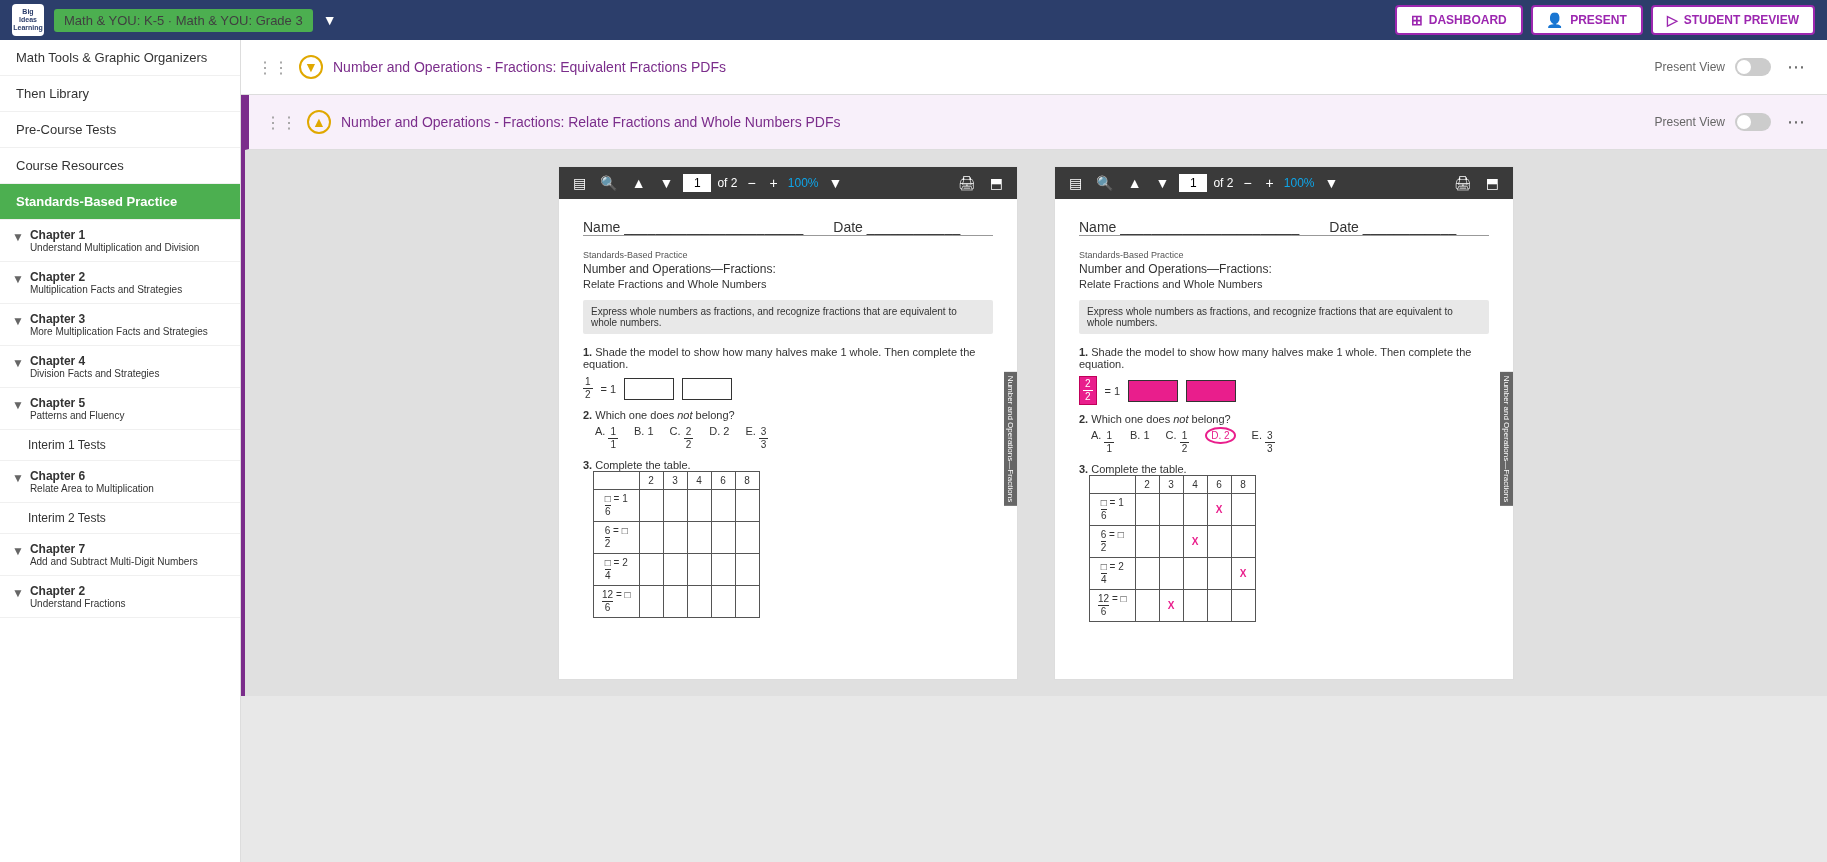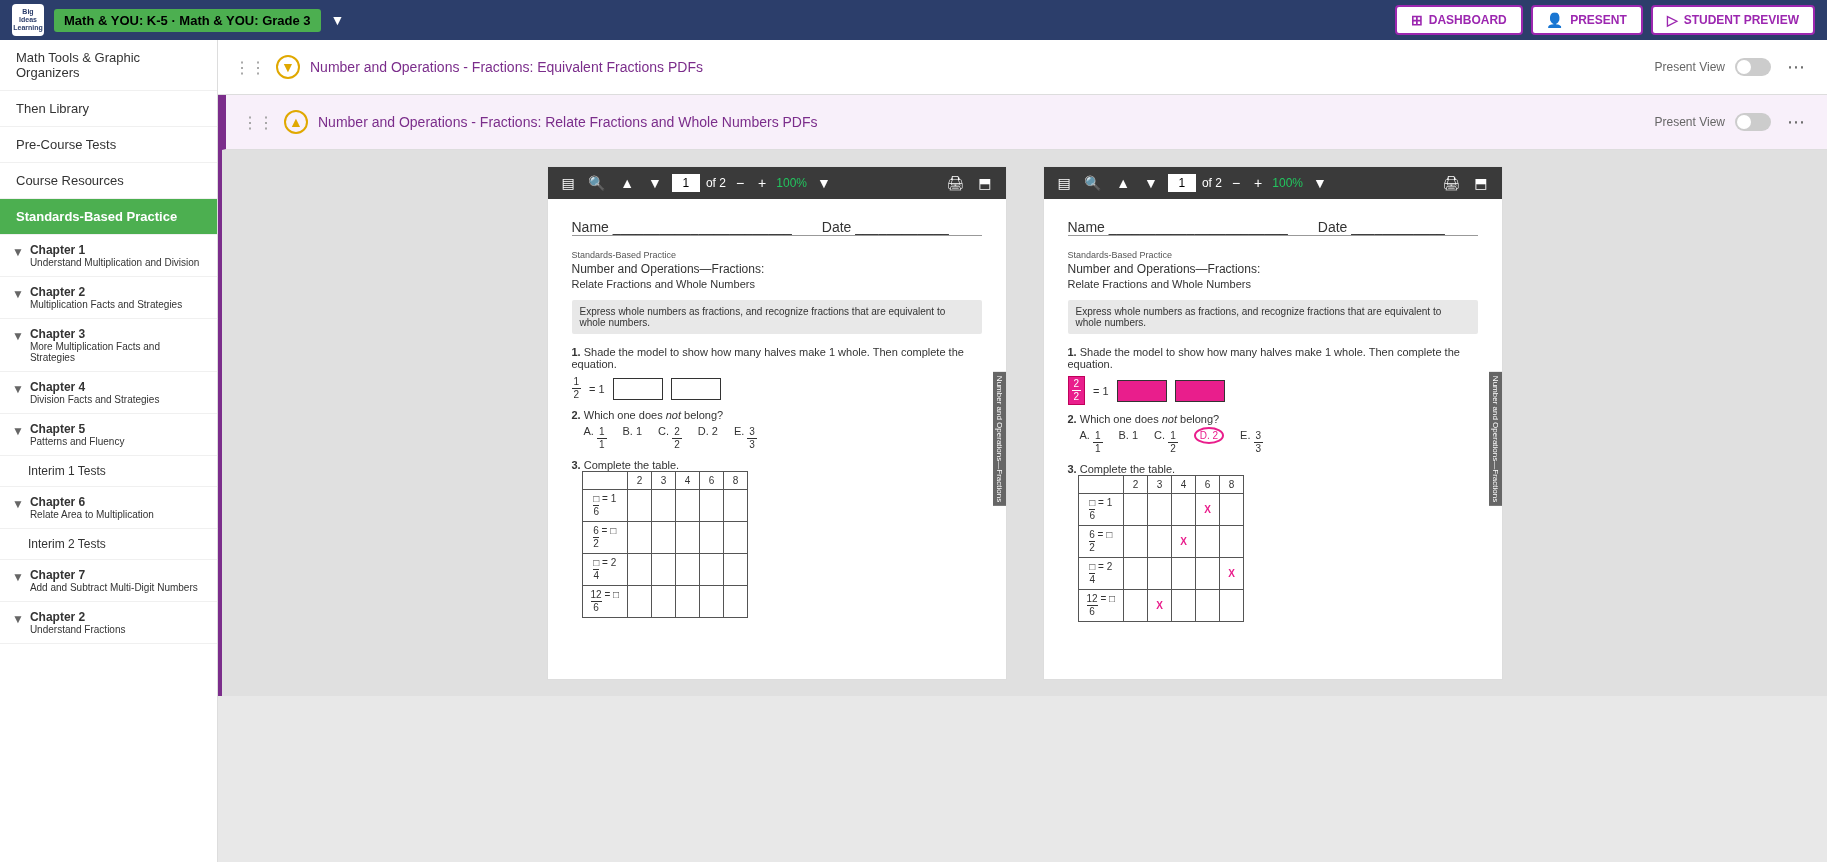--- a/index.html
+++ b/index.html
@@ -19,23 +19,23 @@
     .logo-box {
       background: white;
       border-radius: 4px;
       width: 32px; height: 32px;
       display: flex; align-items: center; justify-content: center;
       font-size: 8px; font-weight: bold; color: #2c3e6b; line-height: 1.1;
       text-align: center;
     }
     .course-title {
       background: #4caf50;
-      color: #000000;
+      color: #404040;
       font-size: 13px;
-      font-weight: bold;
+      font-weight: normal;
       padding: 4px 10px;
       border-radius: 3px;
     }
     .dropdown-arrow { color: white; font-size: 14px; cursor: pointer; }
     .top-nav-right { display: flex; gap: 8px; }
     .nav-btn {
       background: white;
       border: 2px solid #9c27b0;
       color: #9c27b0;
       font-size: 12px;
@@ -45,21 +45,21 @@
       cursor: pointer;
       display: flex; align-items: center; gap: 6px;
     }
     .nav-btn .btn-icon { font-size: 14px; }
 
     
     .main-layout { display: flex; flex: 1; overflow: hidden; }
 
     
     .sidebar {
-      width: 218px;
+      width: 241px;
       background: white;
       border-right: 1px solid #ddd;
       overflow-y: auto;
       flex-shrink: 0;
     }
     .sidebar-item {
       padding: 10px 16px;
       font-size: 13px;
       color: #333;
       cursor: pointer;
@@ -178,21 +178,21 @@
     }
     .pdf-page-input {
       background: white;
       border: none;
       width: 28px;
       text-align: center;
       font-size: 12px;
       padding: 2px;
     }
     .pdf-page-total { color: white; font-size: 12px; }
-    .pdf-zoom { color: #22c55e; font-size: 12px; }
+    .pdf-zoom { color: #0ea5e9; font-size: 12px; }
     .pdf-content {
       padding: 20px 24px;
       font-size: 11px;
       color: #333;
       min-height: 480px;
       position: relative;
       overflow: hidden;
     }
     .pdf-name-line {
       display: flex;

